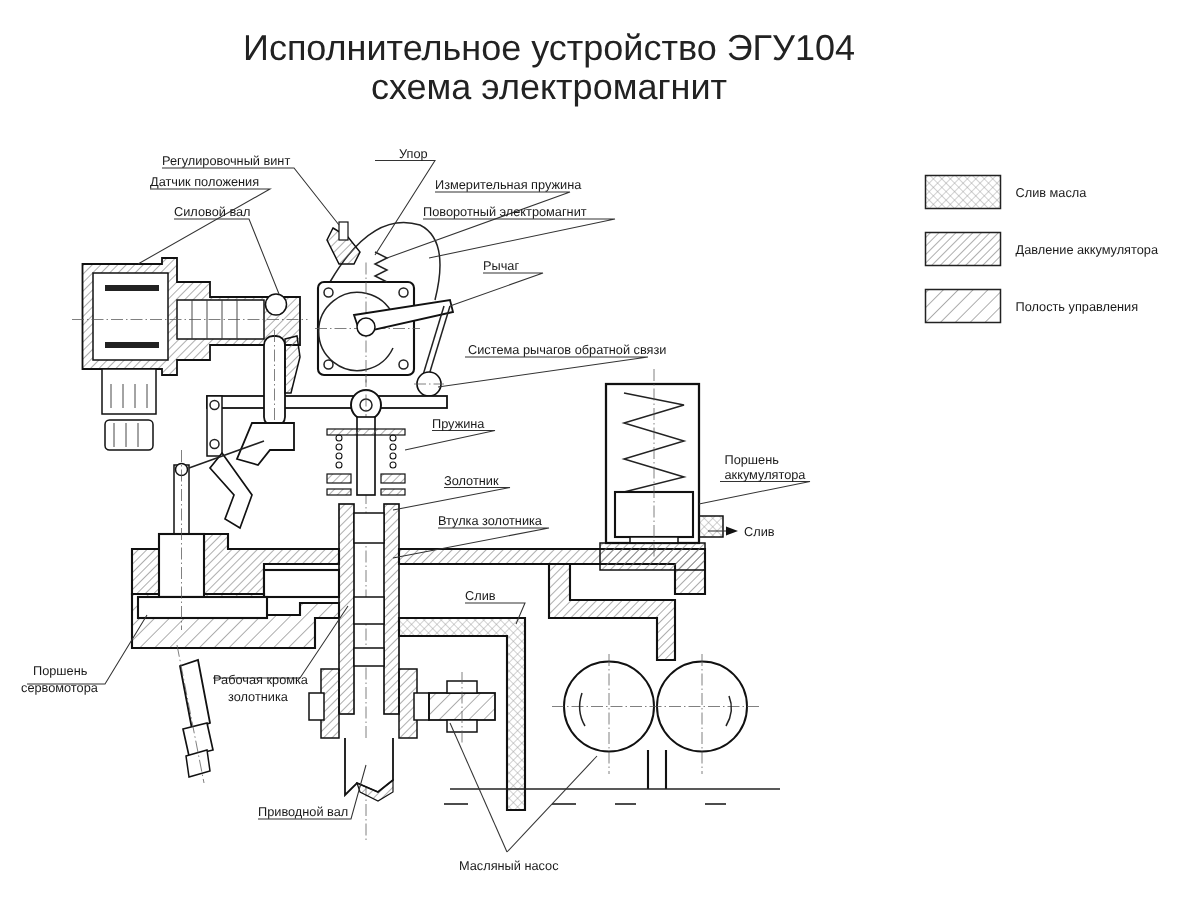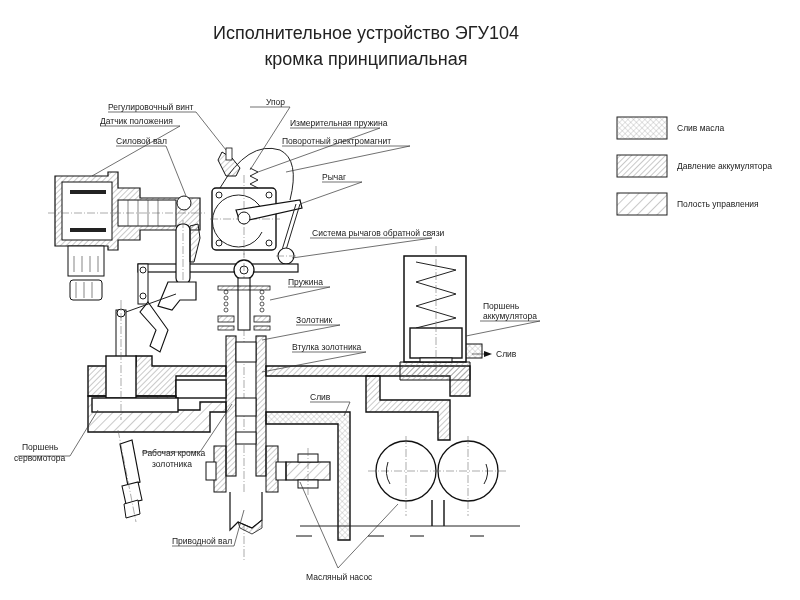--- a/index.html
+++ b/index.html
@@ -1,33 +1,33 @@
 <!DOCTYPE html>
 <html><head>
 <meta charset="utf-8">
 <style>
   html, body { margin: 0; padding: 0; background: #ffffff; }
   body { width: 800px; height: 600px; overflow: hidden; position: relative; font-family: "Liberation Sans", sans-serif; color: #1a1a1a; }
-  .title { position: absolute; left: 0; width: 732px; text-align: center; font-size: 18px; line-height: 26px; color: #222; }
+  .title { position: absolute; left: 0; width: 732px; text-align: center; font-size: 24px; line-height: 26px; color: #222; }
   .t1 { top: 20px; }
   .t2 { top: 46px; }
   svg#diagram { position: absolute; left: 0; top: 0; }
   .lbl { font-family: "Liberation Sans", sans-serif; font-size: 8.5px; fill: #1a1a1a; }
   .leg { font-family: "Liberation Sans", sans-serif; font-size: 8.5px; fill: #1a1a1a; }
   .thick { stroke: #111; stroke-width: 2; fill: none; }
   .thin { stroke: #222; stroke-width: 1; fill: none; }
   .hair { stroke: #333; stroke-width: 0.6; fill: none; }
   .axis { stroke: #555; stroke-width: 0.5; fill: none; stroke-dasharray: 8 2 1 2; }
   .leader { stroke: #333; stroke-width: 0.7; fill: none; }
 </style>
 </head>
 <body>
 
 <div class="title t1">Исполнительное устройство ЭГУ104</div>
-<div class="title t2">кромка принципиальная</div>
+<div class="title t2">схема электромагнит</div>
 
 <svg id="diagram" width="800" height="600" viewBox="0 0 800 600">
   <defs>
     <pattern id="pDense" width="4" height="4" patternUnits="userSpaceOnUse" patternTransform="rotate(45)">
       <line x1="0" y1="0" x2="0" y2="4" stroke="#777" stroke-width="0.8"></line>
     </pattern>
     <pattern id="pSparse" width="7" height="7" patternUnits="userSpaceOnUse" patternTransform="rotate(45)">
       <line x1="0" y1="0" x2="0" y2="7" stroke="#777" stroke-width="0.8"></line>
     </pattern>
     <pattern id="pCross" width="4" height="4" patternUnits="userSpaceOnUse" patternTransform="rotate(45)">

